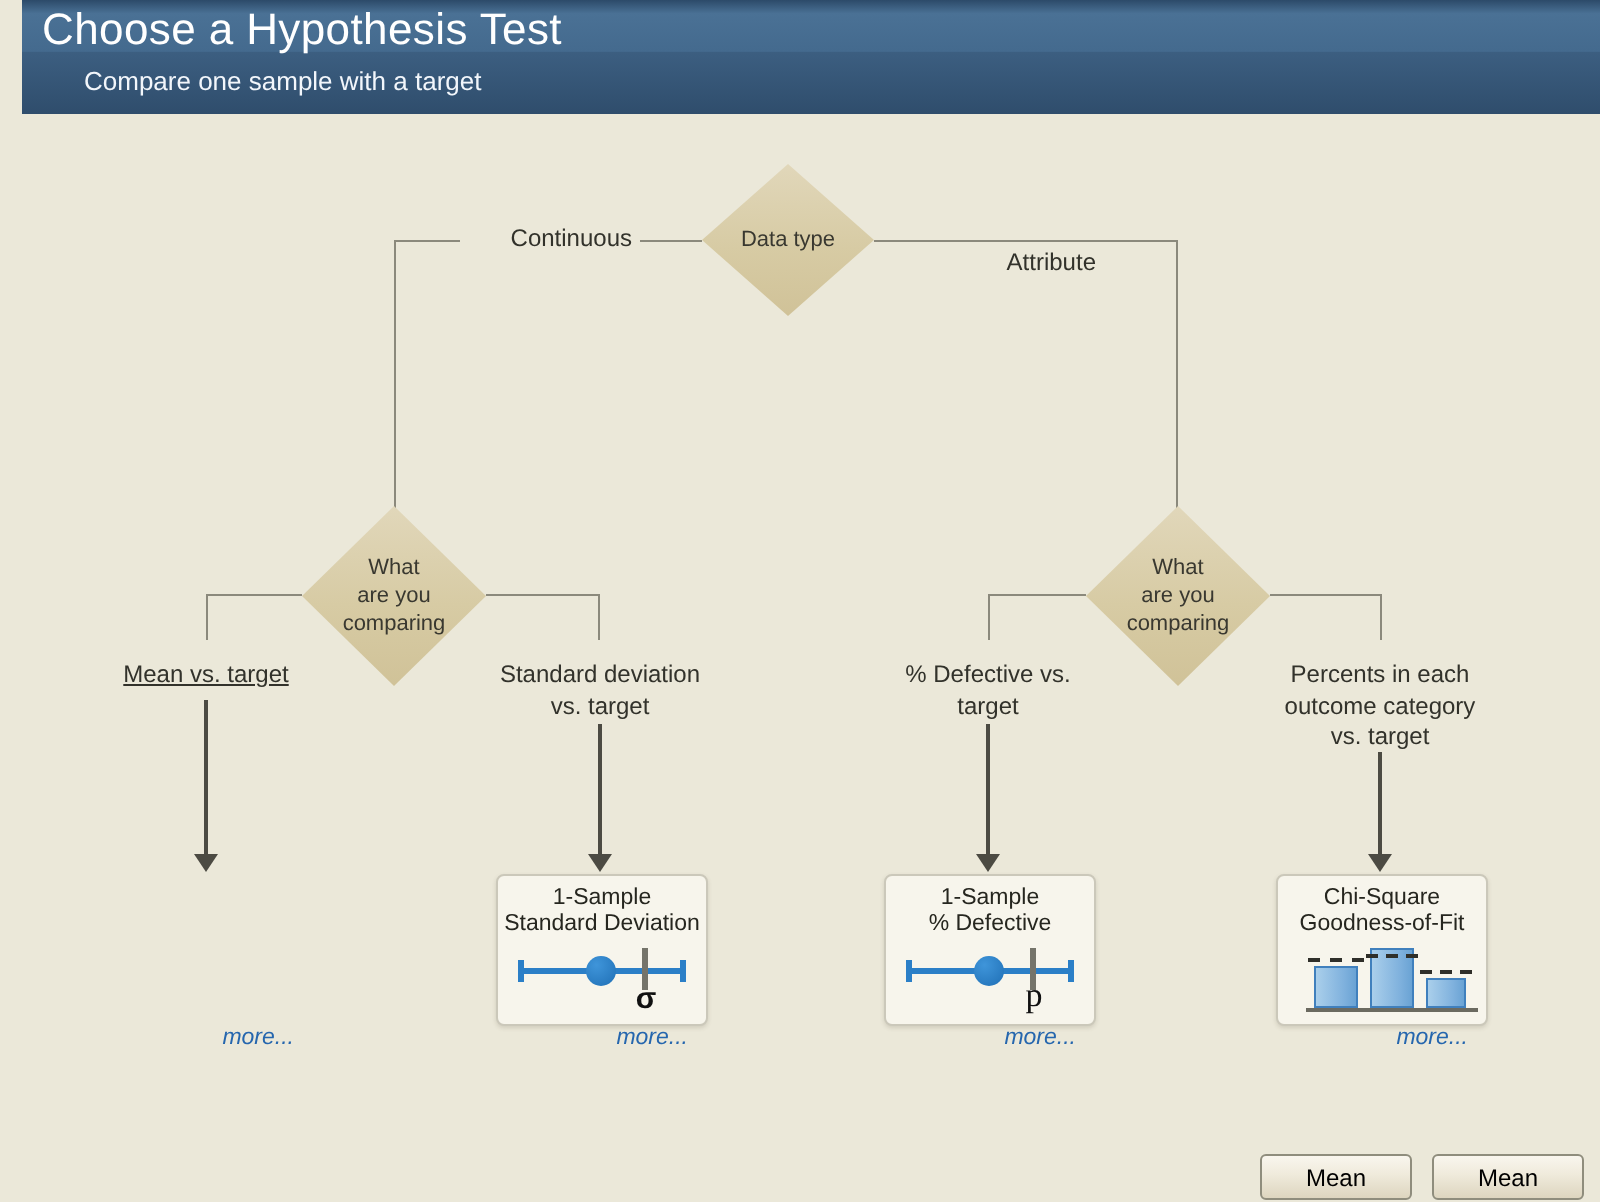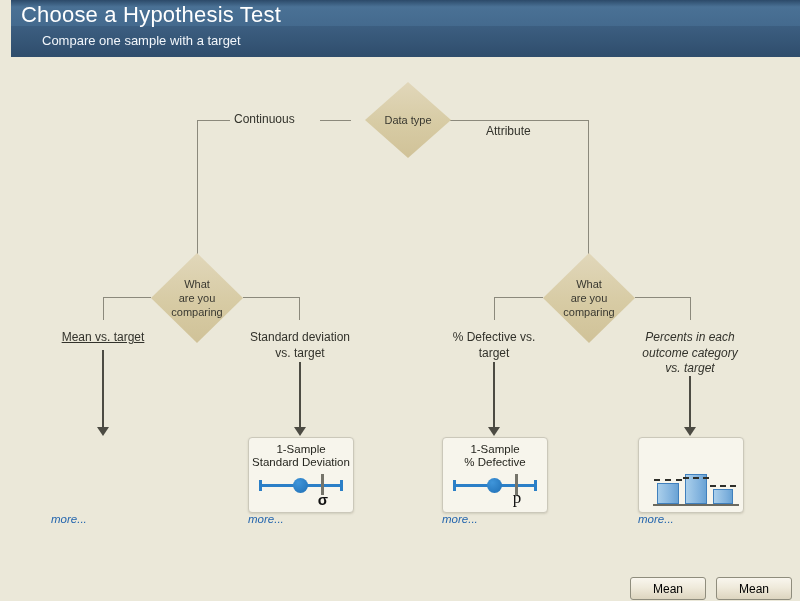--- a/index.html
+++ b/index.html
@@ -12,21 +12,21 @@
   .hdr-title{position:absolute;left:10px;top:2px;font-size:22px;font-weight:400;color:#ffffff;letter-spacing:.2px;}
   .hdr-sub{position:absolute;left:31px;top:33px;font-size:13px;color:#f2f6fb;}
   
   .hline,.vline{position:absolute;background:#8b897c;}
   .hline{height:1px;}
   .vline{width:1px;}
   .aline{position:absolute;width:2px;background:#4c4b43;}
   .ahead{position:absolute;width:0;height:0;border-left:6px solid transparent;
          border-right:6px solid transparent;border-top:9px solid #4c4b43;}
   .edge-label{position:absolute;font-size:12px;color:#32322b;background:#ebe8d9;
-              text-align:left;padding:0 4px;}
+              text-align:right;padding:0 4px;}
   .branch-label{position:absolute;font-size:12px;color:#32322b;text-align:center;
                 line-height:1.3;white-space:pre-line;}
   
   .diamond{position:absolute;}
   .diamond-bg{position:absolute;inset:0;background:linear-gradient(180deg,#e1d7ba 0%,#d7cba4 55%,#d0c298 100%);
               clip-path:polygon(50% 0,100% 50%,50% 100%,0 50%);}
   .diamond-text{position:absolute;inset:0;display:flex;align-items:center;justify-content:center;
                 text-align:center;font-size:11px;color:#393830;line-height:1.3;white-space:pre-line;}
   
   .card{position:absolute;width:104px;height:74px;background:#f7f5ec;border:1px solid #cbc8ba;
@@ -44,21 +44,21 @@
           font-size:15px;font-weight:bold;color:#111;}
   .iv-sym.serif{font-family:"Liberation Serif","DejaVu Serif",serif;font-weight:400;font-size:17px;top:14px;}
   
   .bars{position:absolute;left:0;top:0;width:104px;height:74px;}
   .bar{position:absolute;background:linear-gradient(90deg,#aacfeb 0%,#7fb1dd 70%,#6aa3d4 100%);
        border:1px solid #4080bd;box-sizing:border-box;}
   .dash{position:absolute;height:0;border-top:2px dashed #2f2f2a;}
   .baseline{position:absolute;left:14px;top:66px;width:86px;height:2px;background:#6b6a60;}
   
   .more{position:absolute;top:513px;font-size:11.5px;font-style:italic;color:#2566ae;
-        text-align:left;text-decoration:none;cursor:pointer;}
+        text-align:right;text-decoration:none;cursor:pointer;}
   
   .btn{position:absolute;top:577px;width:76px;height:23px;font-size:12px;color:#000;
        font-family:"Liberation Sans","DejaVu Sans",sans-serif;
        background:linear-gradient(180deg,#f9f6ee 0%,#efeadb 45%,#ddd5bf 100%);
        border:1px solid #8f8d7d;border-radius:3px;cursor:pointer;}
 </style>
 </head>
 <body>
 
 <div class="stage">
@@ -68,21 +68,21 @@
     <div class="hdr-sub">Compare one sample with a target</div>
   </div>
 
   <div class="hline" style="left:197px;top:120px;width:154px;"></div>
   <div class="hline" style="left:437px;top:120px;width:152px;"></div>
   <div class="vline" style="left:197px;top:120px;height:136px;"></div>
   <div class="vline" style="left:588px;top:120px;height:136px;"></div>
   <div class="edge-label" style="left:230px;top:112px;width:82px;">Continuous</div>
   <div class="edge-label" style="left:482px;top:124px;width:62px;">Attribute</div>
 
-  <div class="diamond" style="left:365px;top:82px;width:86px;height:76px;">
+  <div class="diamond" style="left:351px;top:82px;width:86px;height:76px;">
     <div class="diamond-bg"></div>
     <div class="diamond-text">Data type</div>
   </div>
 
   <div class="hline" style="left:103px;top:297px;width:48px;"></div>
   <div class="hline" style="left:243px;top:297px;width:57px;"></div>
   <div class="vline" style="left:103px;top:297px;height:23px;"></div>
   <div class="vline" style="left:299px;top:297px;height:23px;"></div>
 
   <div class="hline" style="left:494px;top:297px;width:49px;"></div>
@@ -101,21 +101,21 @@
     <div class="diamond-text">What
 are you
 comparing</div>
   </div>
 
   <div class="branch-label" style="left:43px;top:330px;width:120px;text-decoration:underline;">Mean vs. target</div>
   <div class="branch-label" style="left:240px;top:330px;width:120px;">Standard deviation
 vs. target</div>
   <div class="branch-label" style="left:434px;top:330px;width:120px;">% Defective vs.
 target</div>
-  <div class="branch-label" style="left:625px;top:330px;width:130px;font-style:italic;">Percents in each
+  <div class="branch-label" style="left:625px;top:330px;width:130px;">Percents in each
 outcome category
 vs. target</div>
 
   <div class="aline" style="left:102px;top:350px;height:77px;"></div>
   <div class="ahead" style="left:97px;top:427px;"></div>
   <div class="aline" style="left:299px;top:362px;height:65px;"></div>
   <div class="ahead" style="left:294px;top:427px;"></div>
   <div class="aline" style="left:493px;top:362px;height:65px;"></div>
   <div class="ahead" style="left:488px;top:427px;"></div>
   <div class="aline" style="left:689px;top:376px;height:51px;"></div>
@@ -145,20 +145,22 @@
       <span class="iv-tick l"></span>
       <span class="iv-tick r"></span>
       <span class="iv-dot"></span>
       <span class="iv-target"></span>
       <span class="iv-sym serif">p</span>
     </div>
   </div>
   <a class="more" style="left:442px;width:96px;">more...</a>
 
   <div class="card" style="left:638px;top:437px;">
+    <div class="card-title">Chi-Square
+Goodness-of-Fit</div>
     <div class="bars">
       <div class="bar" style="left:18px;top:45px;width:22px;height:21px;"></div>
       <div class="bar" style="left:46px;top:36px;width:22px;height:30px;"></div>
       <div class="bar" style="left:74px;top:51px;width:20px;height:15px;"></div>
       <div class="dash" style="left:15px;top:41px;width:28px;"></div>
       <div class="dash" style="left:44px;top:39px;width:26px;"></div>
       <div class="dash" style="left:71px;top:47px;width:26px;"></div>
       <div class="baseline"></div>
     </div>
   </div>

